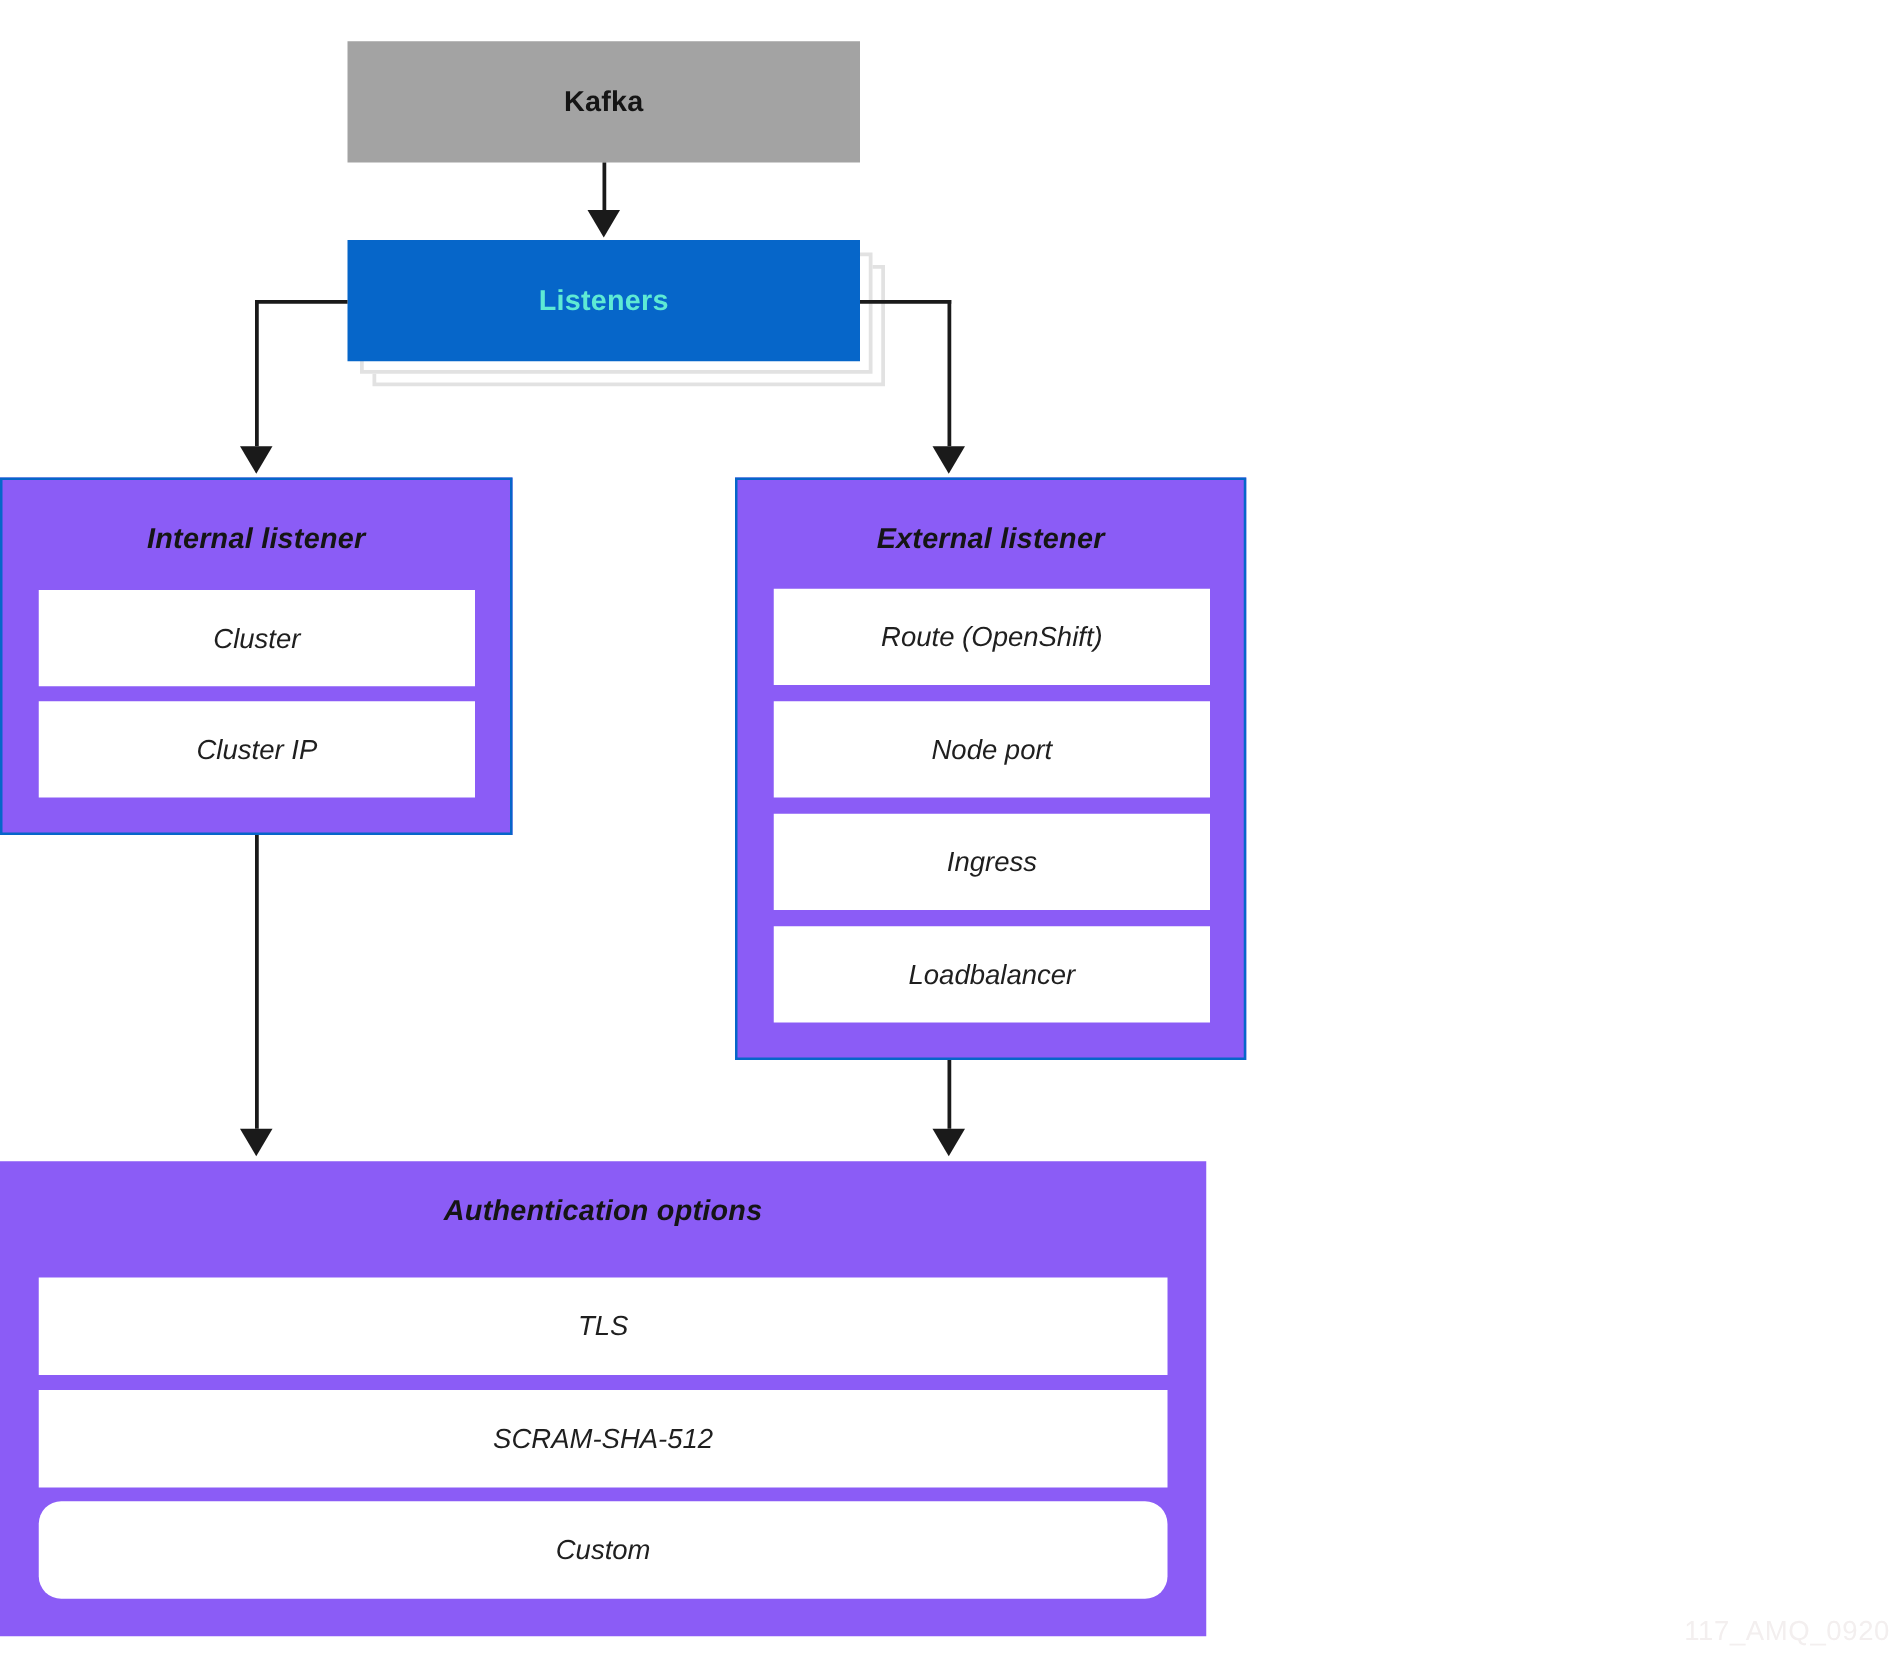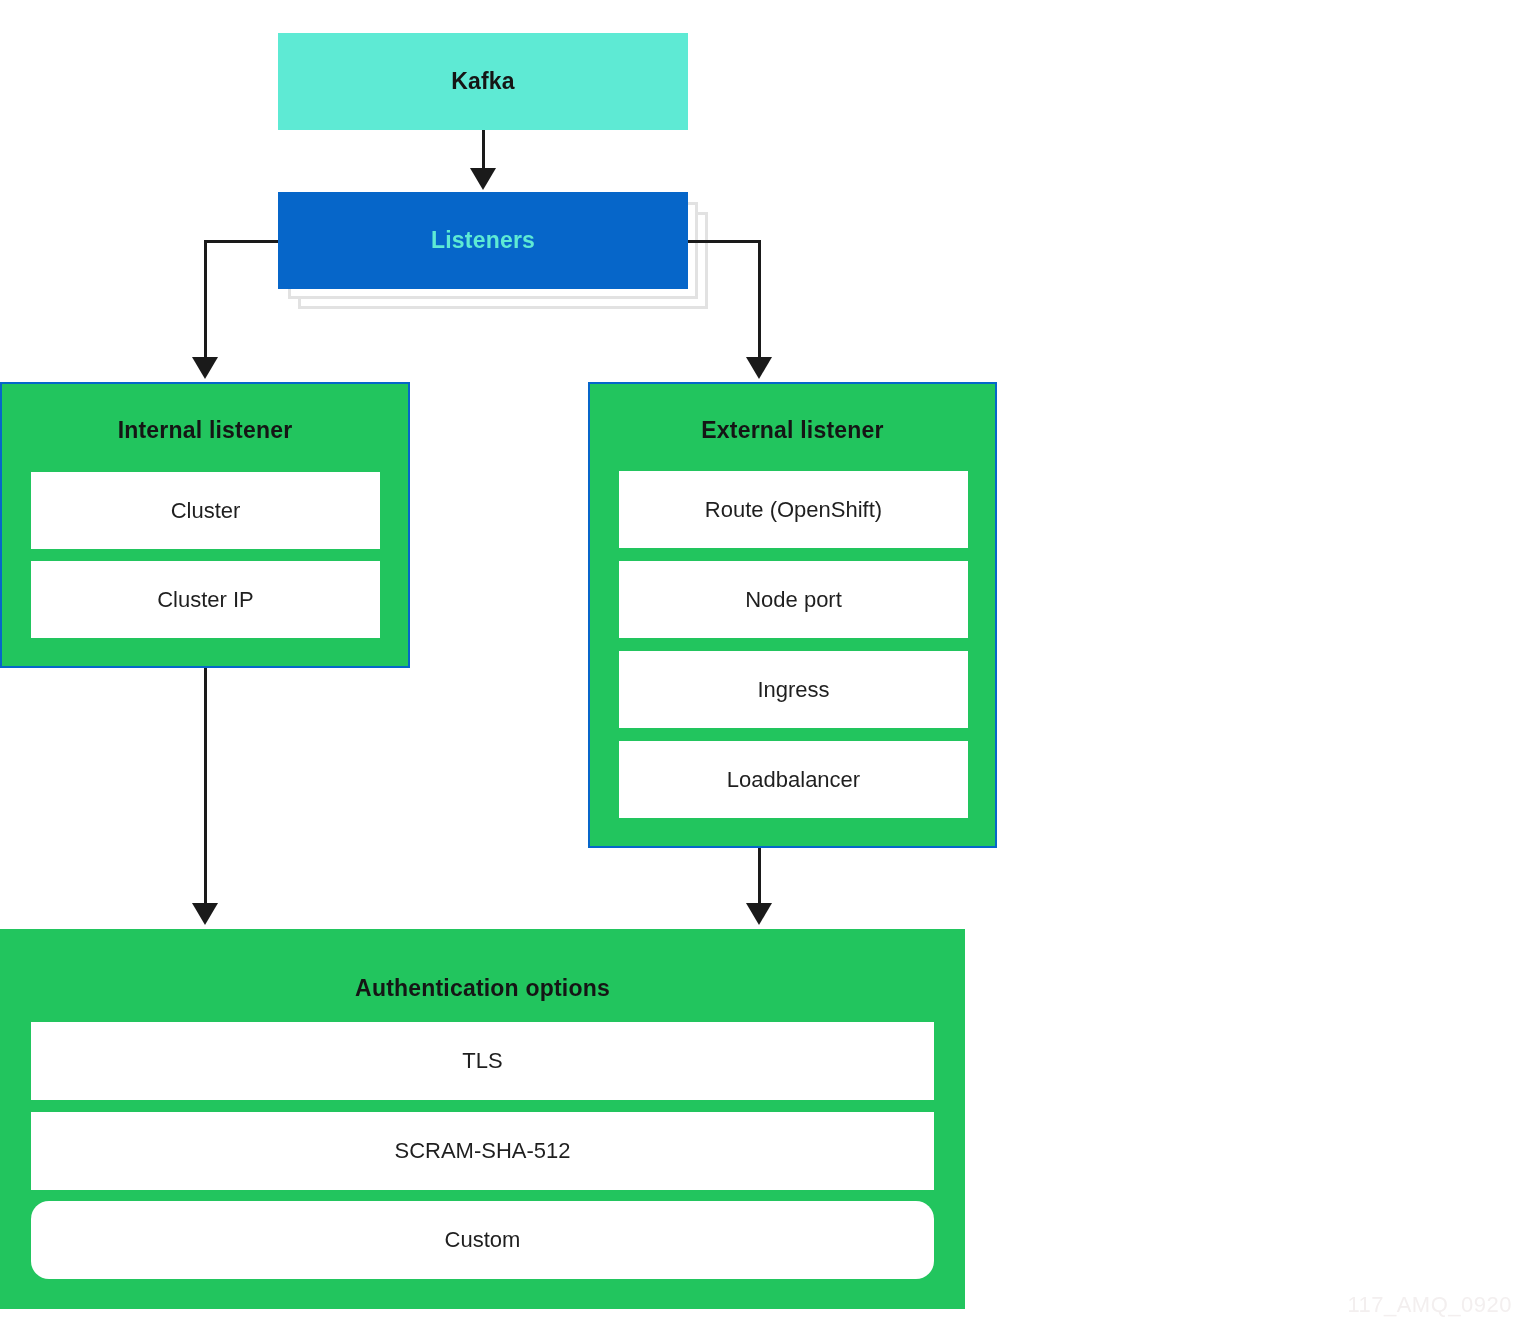--- a/index.html
+++ b/index.html
@@ -10,21 +10,21 @@
     position: relative;
     width: 1520px;
     height: 1344px;
     background: #ffffff;
     overflow: hidden;
   }
 
   
   .gray-box {
     position: absolute;
-    background: #5eead4;
+    background: #a3a3a3;
     display: flex;
     align-items: center;
     justify-content: center;
   }
   .node-label {
     font-weight: bold;
     font-size: 23px;
     color: #151515;
     letter-spacing: 0.2px;
   }
@@ -42,22 +42,23 @@
   .ghost {
     position: absolute;
     background: #ffffff;
     border: 3px solid #e2e2e2;
   }
   .ghost-1 { z-index: 2; }
   .ghost-2 { z-index: 1; }
 
   .group-box {
     position: absolute;
-    background: #22c55e;
+    background: #8b5cf6;
     border: 2px solid #0666c9;
+    font-style: italic;
   }
   .group-box.no-border { border: none; }
 
   .group-title {
     position: absolute;
     left: 0;
     width: 100%;
     text-align: center;
     font-weight: bold;
     font-size: 23px;
@@ -137,21 +138,21 @@
     <div class="option" style="left:29px; top:267px; width:349px; height:77px;">Ingress</div>
   </div>
 
   <div class="vline" style="left:204px; top:668px; height:235px;"></div>
   <div class="arrowhead" style="left:192px; top:903px;"></div>
 
   <div class="vline" style="left:758px; top:848px; height:55px;"></div>
   <div class="arrowhead" style="left:746px; top:903px;"></div>
 
   <div class="group-box no-border" style="left:0px; top:929px; width:965px; height:380px;">
-    <div class="group-title" style="top:46px;">Authentication options</div>
+    <div class="group-title" style="top:26px;">Authentication options</div>
     <div class="option" style="left:31px; top:93px; width:903px; height:78px;">TLS</div>
     <div class="option" style="left:31px; top:183px; width:903px; height:78px;">SCRAM-SHA-512</div>
     <div class="option" style="left:31px; top:272px; width:903px; height:78px;border-radius:18px;">Custom</div>
   </div>
 
   <div class="watermark">117_AMQ_0920</div>
 
 </div>
 
 </body></html>

